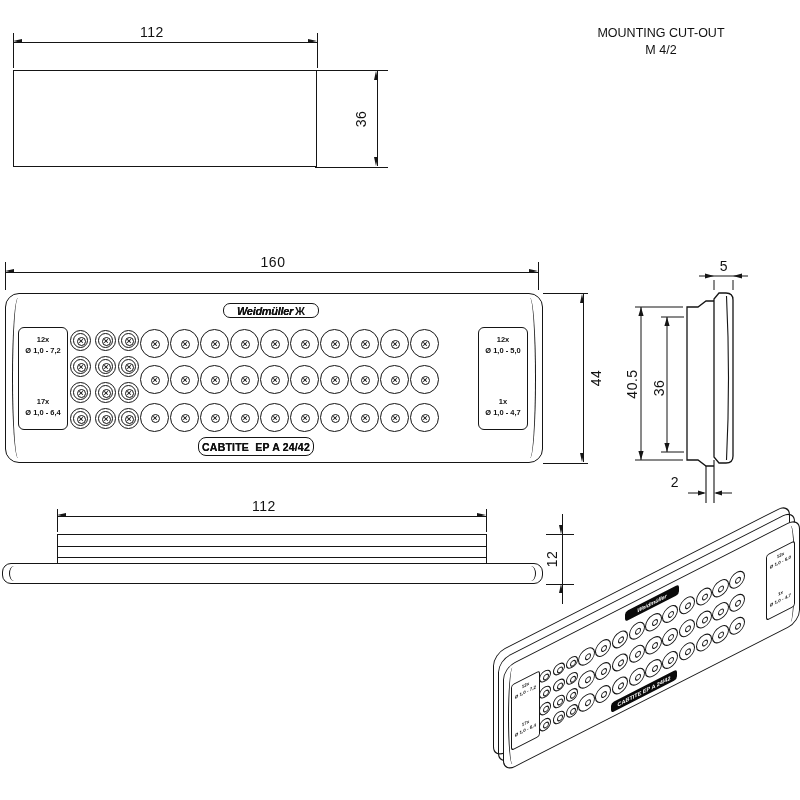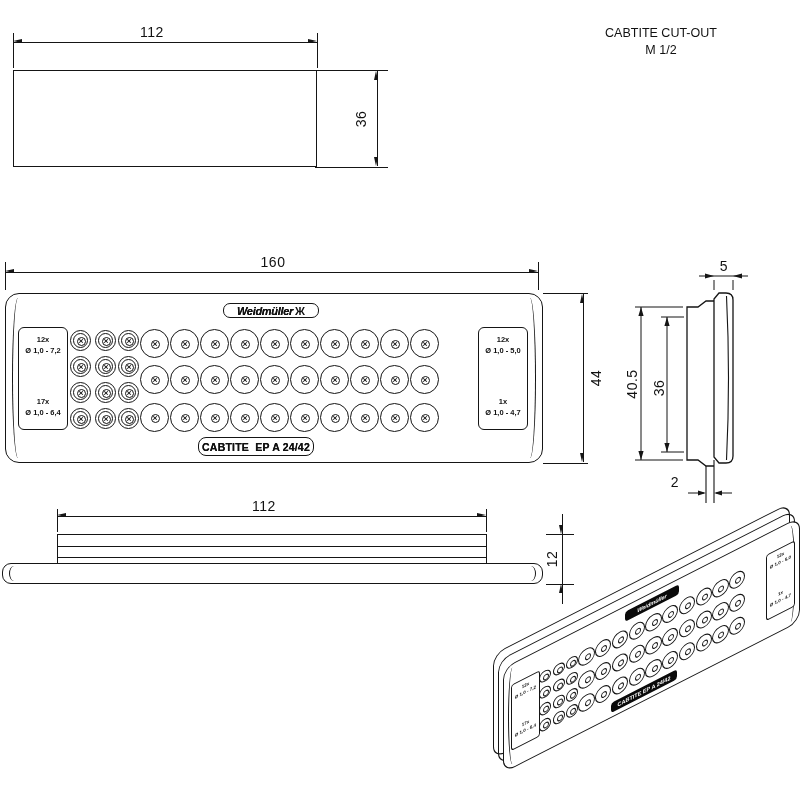--- a/index.html
+++ b/index.html
@@ -51,22 +51,22 @@
   .mtxt{position:absolute;width:100%;text-align:center;font-size:4.5px;font-weight:700;line-height:1.1;white-space:nowrap}
   .mblk{position:absolute;background:#0a0a0a;border-radius:3px;color:#fff;display:flex;align-items:center;justify-content:center;overflow:hidden}
   .mblk .t{font-size:5.5px;font-weight:700;white-space:nowrap}
   .mblk .t.i{font-style:italic}
 </style>
 </head>
 <body>
 
 <div class="canvas">
 
-  <div class="title" style="left:661px;top:33px">CABTITE CUT-OUT</div>
-  <div class="title" style="left:661px;top:50px">M 1/2</div>
+  <div class="title" style="left:661px;top:33px">MOUNTING CUT-OUT</div>
+  <div class="title" style="left:661px;top:50px">M 4/2</div>
 
   <div class="absd" style="left:0;top:0;width:420px;height:200px">
     <div class="box" style="left:13px;top:70px;width:304px;height:97px;border-width:1.4px"></div>
 
     <div class="lv" style="left:13px;top:33px;height:35px;width:1px"></div>
     <div class="lv" style="left:317px;top:33px;height:35px;width:1px"></div>
     <div class="lh" style="left:13px;top:42px;width:304px"></div>
     <div class="ar l" style="left:13px;top:42px"></div>
     <div class="ar r" style="left:317px;top:42px"></div>
     <div class="dimlbl" style="left:152px;top:32px">112</div>

